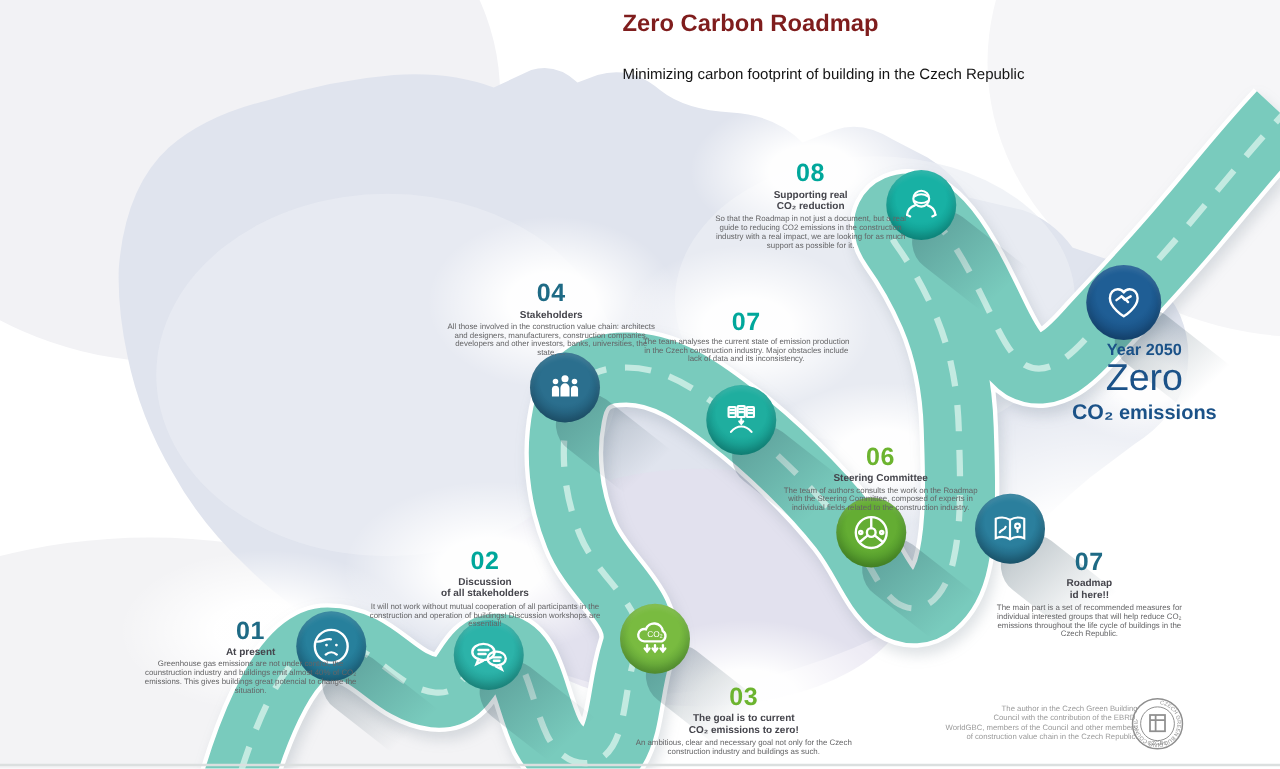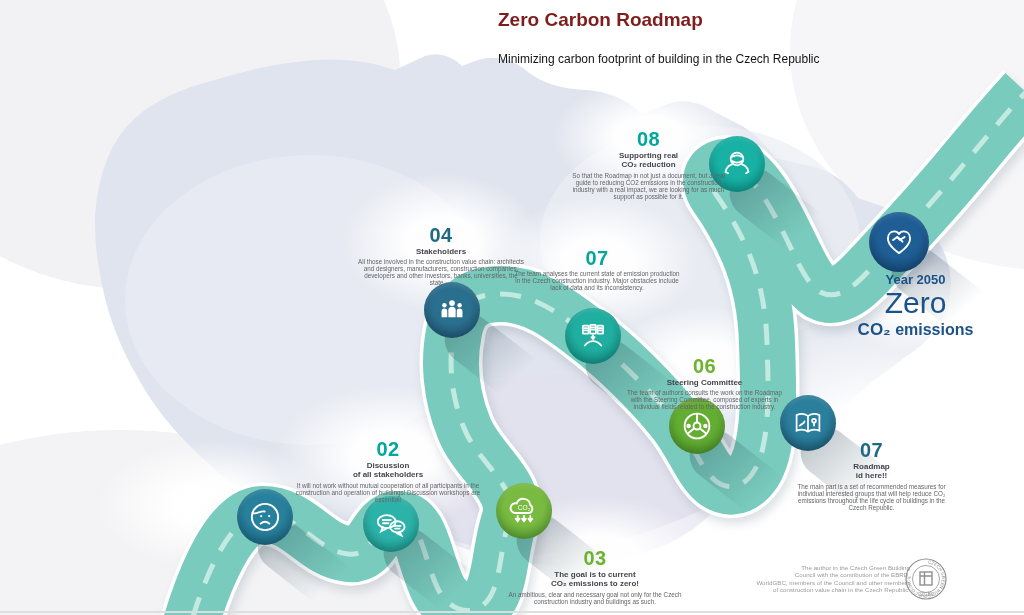--- a/index.html
+++ b/index.html
@@ -199,20 +199,25 @@
     </svg>
   </div>
   <div class="micon igoal">
     <svg viewBox="0 0 24 24" fill="none" stroke="#fff" stroke-width="1.2" stroke-linecap="round" stroke-linejoin="round">
       <path d="M12 19s-7-4.4-7-9.2C5 7 6.8 5.3 9 5.3c1.3 0 2.4.6 3 1.6.6-1 1.7-1.6 3-1.6 2.2 0 4 1.7 4 4.5C19 14.6 12 19 12 19z"></path>
       <path d="M8.3 10.8l2.6-1.9 2 1.5 2.6-1.5"></path>
       <path d="M10.9 8.9l1.6 1.7M12.9 10.4l1.3 1.4"></path>
     </svg>
   </div>
 
+  <div class="mtext m01-text">
+    <div class="mnum n-dark">01</div>
+    <div class="mtitle">At present</div>
+    <div class="mbody">Greenhouse gas emissions are not under control, the counstruction industry and buildings emit almost 40% of CO₂ emissions. This gives buildings great potencial to change the situation.</div>
+  </div>
   <div class="mtext m02-text">
     <div class="mnum n-teal">02</div>
     <div class="mtitle">Discussion
 of all stakeholders</div>
     <div class="mbody">It will not work without mutual cooperation of all participants in the construction and operation of buildings! Discussion workshops are essential!</div>
   </div>
   <div class="mtext m03-text">
     <div class="mnum n-green">03</div>
     <div class="mtitle">The goal is to current
 CO₂ emissions to zero!</div>

